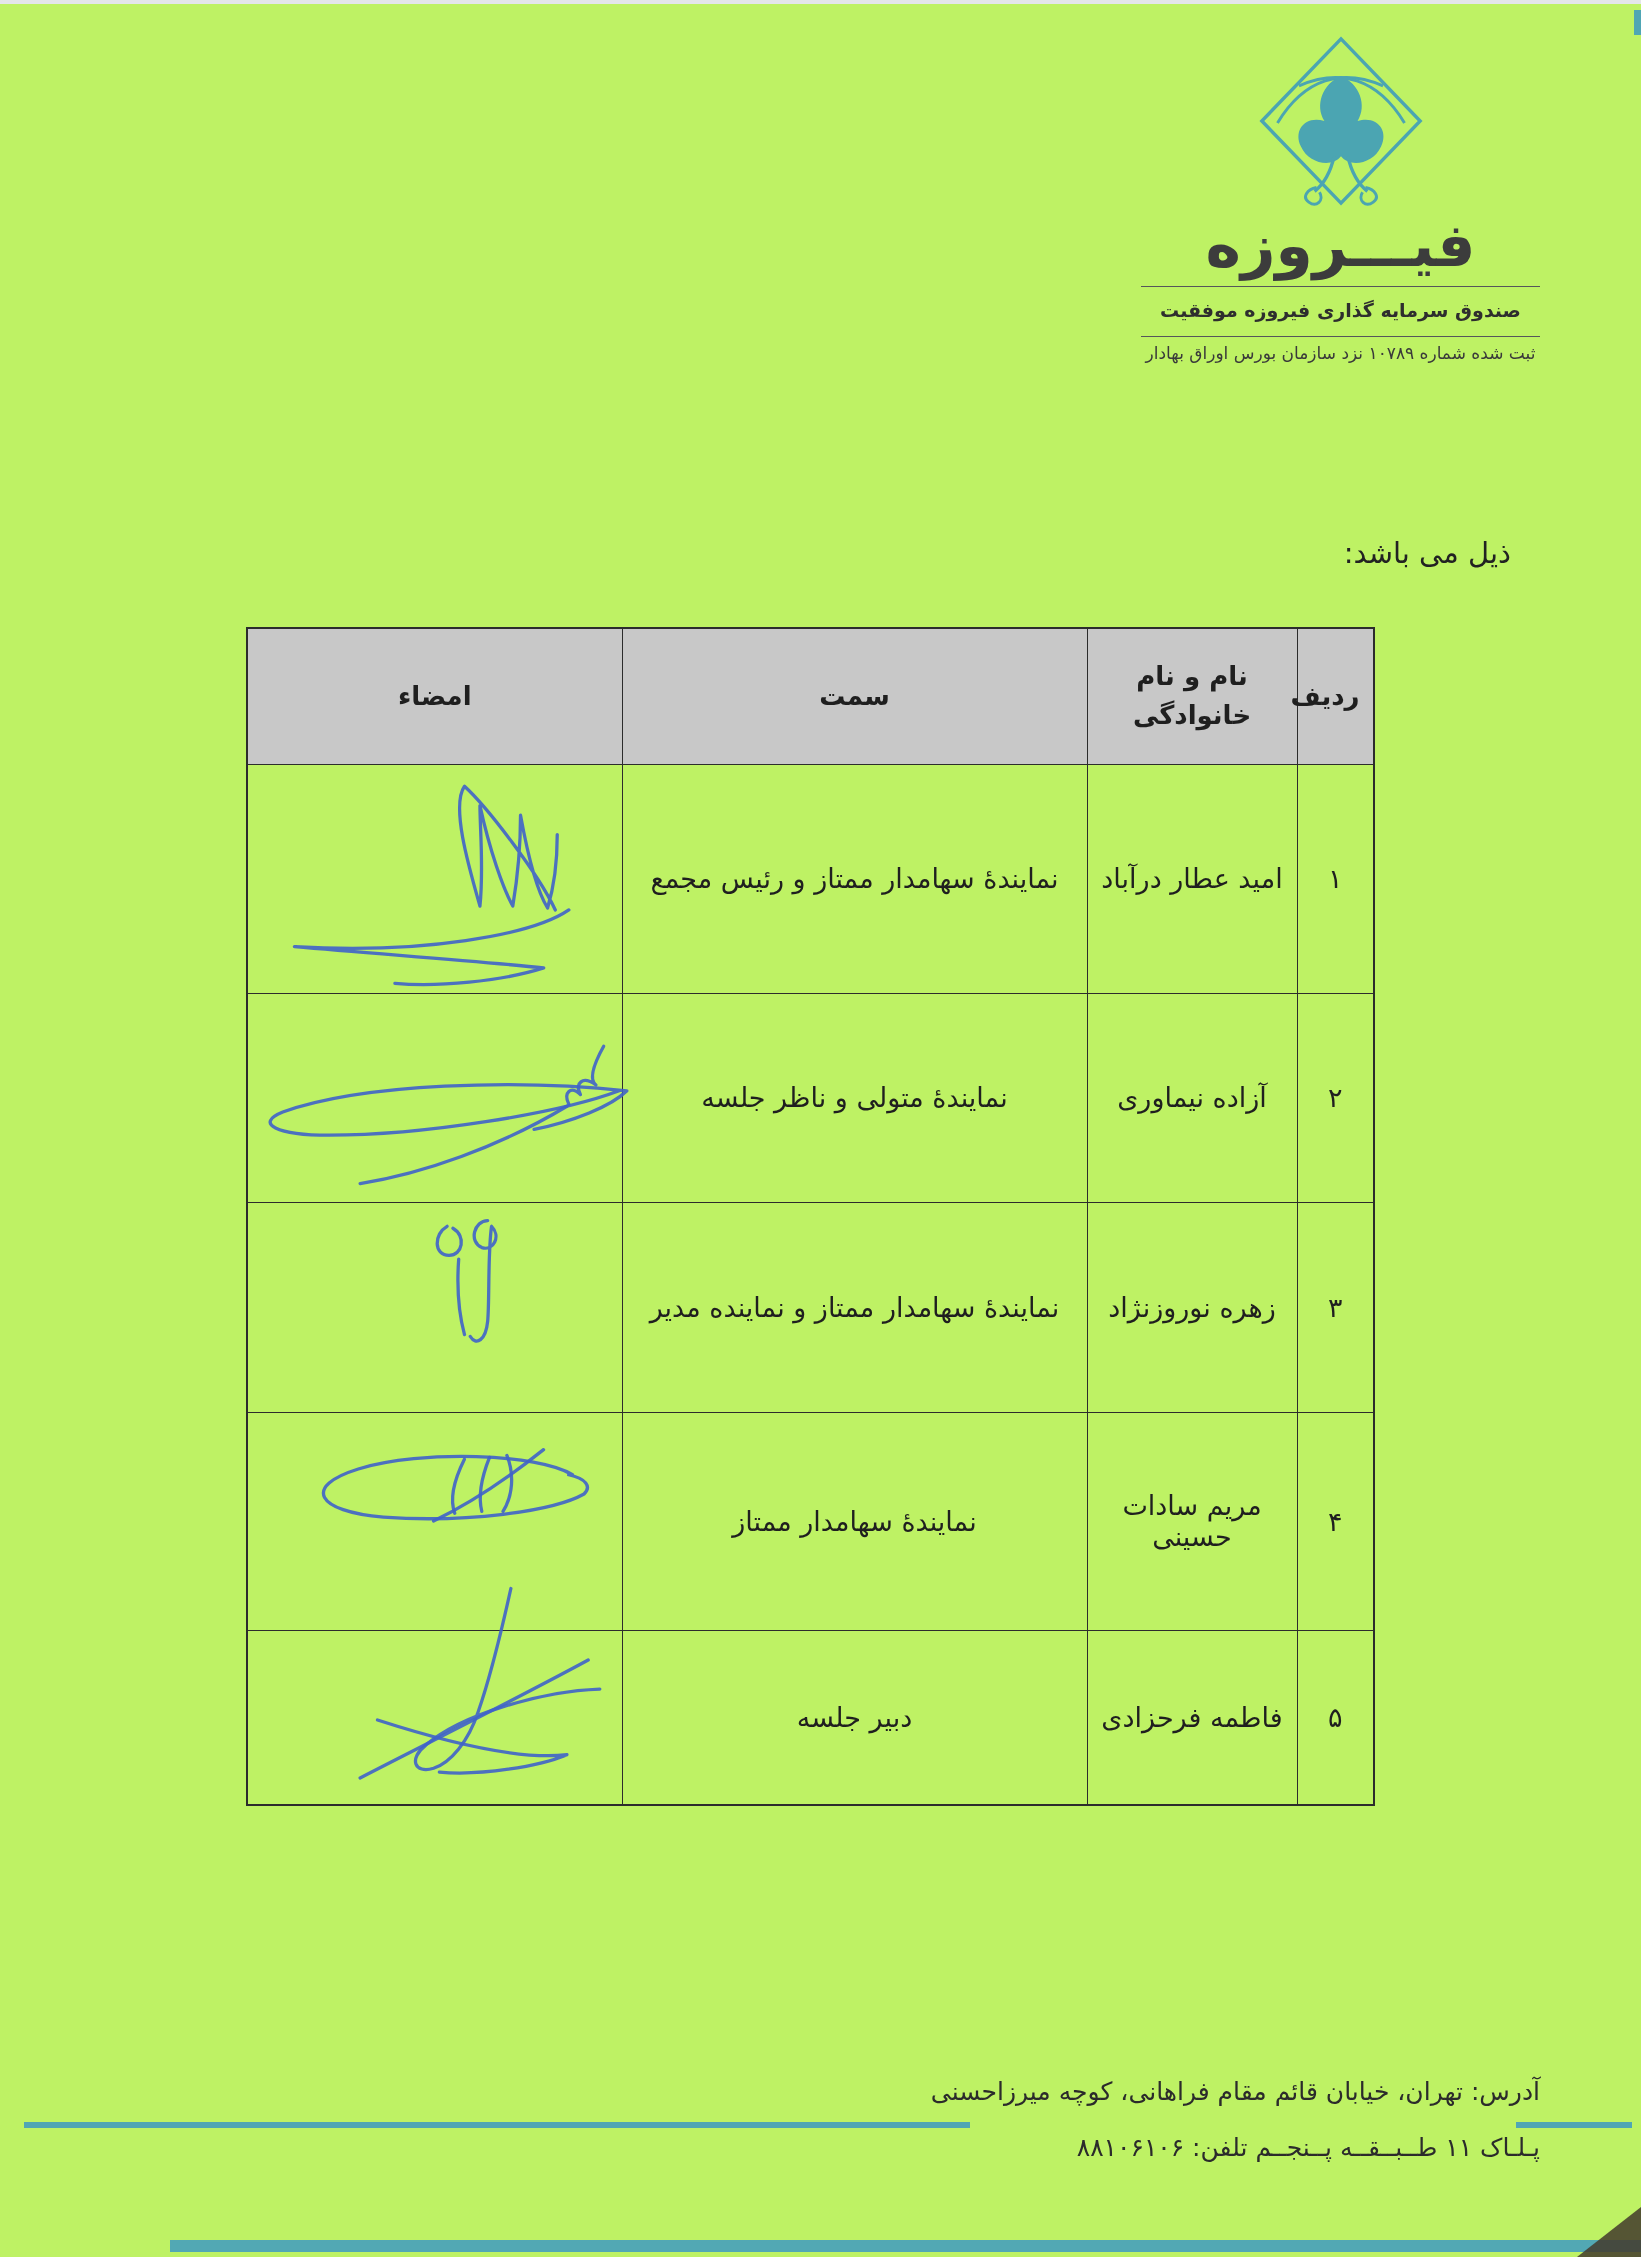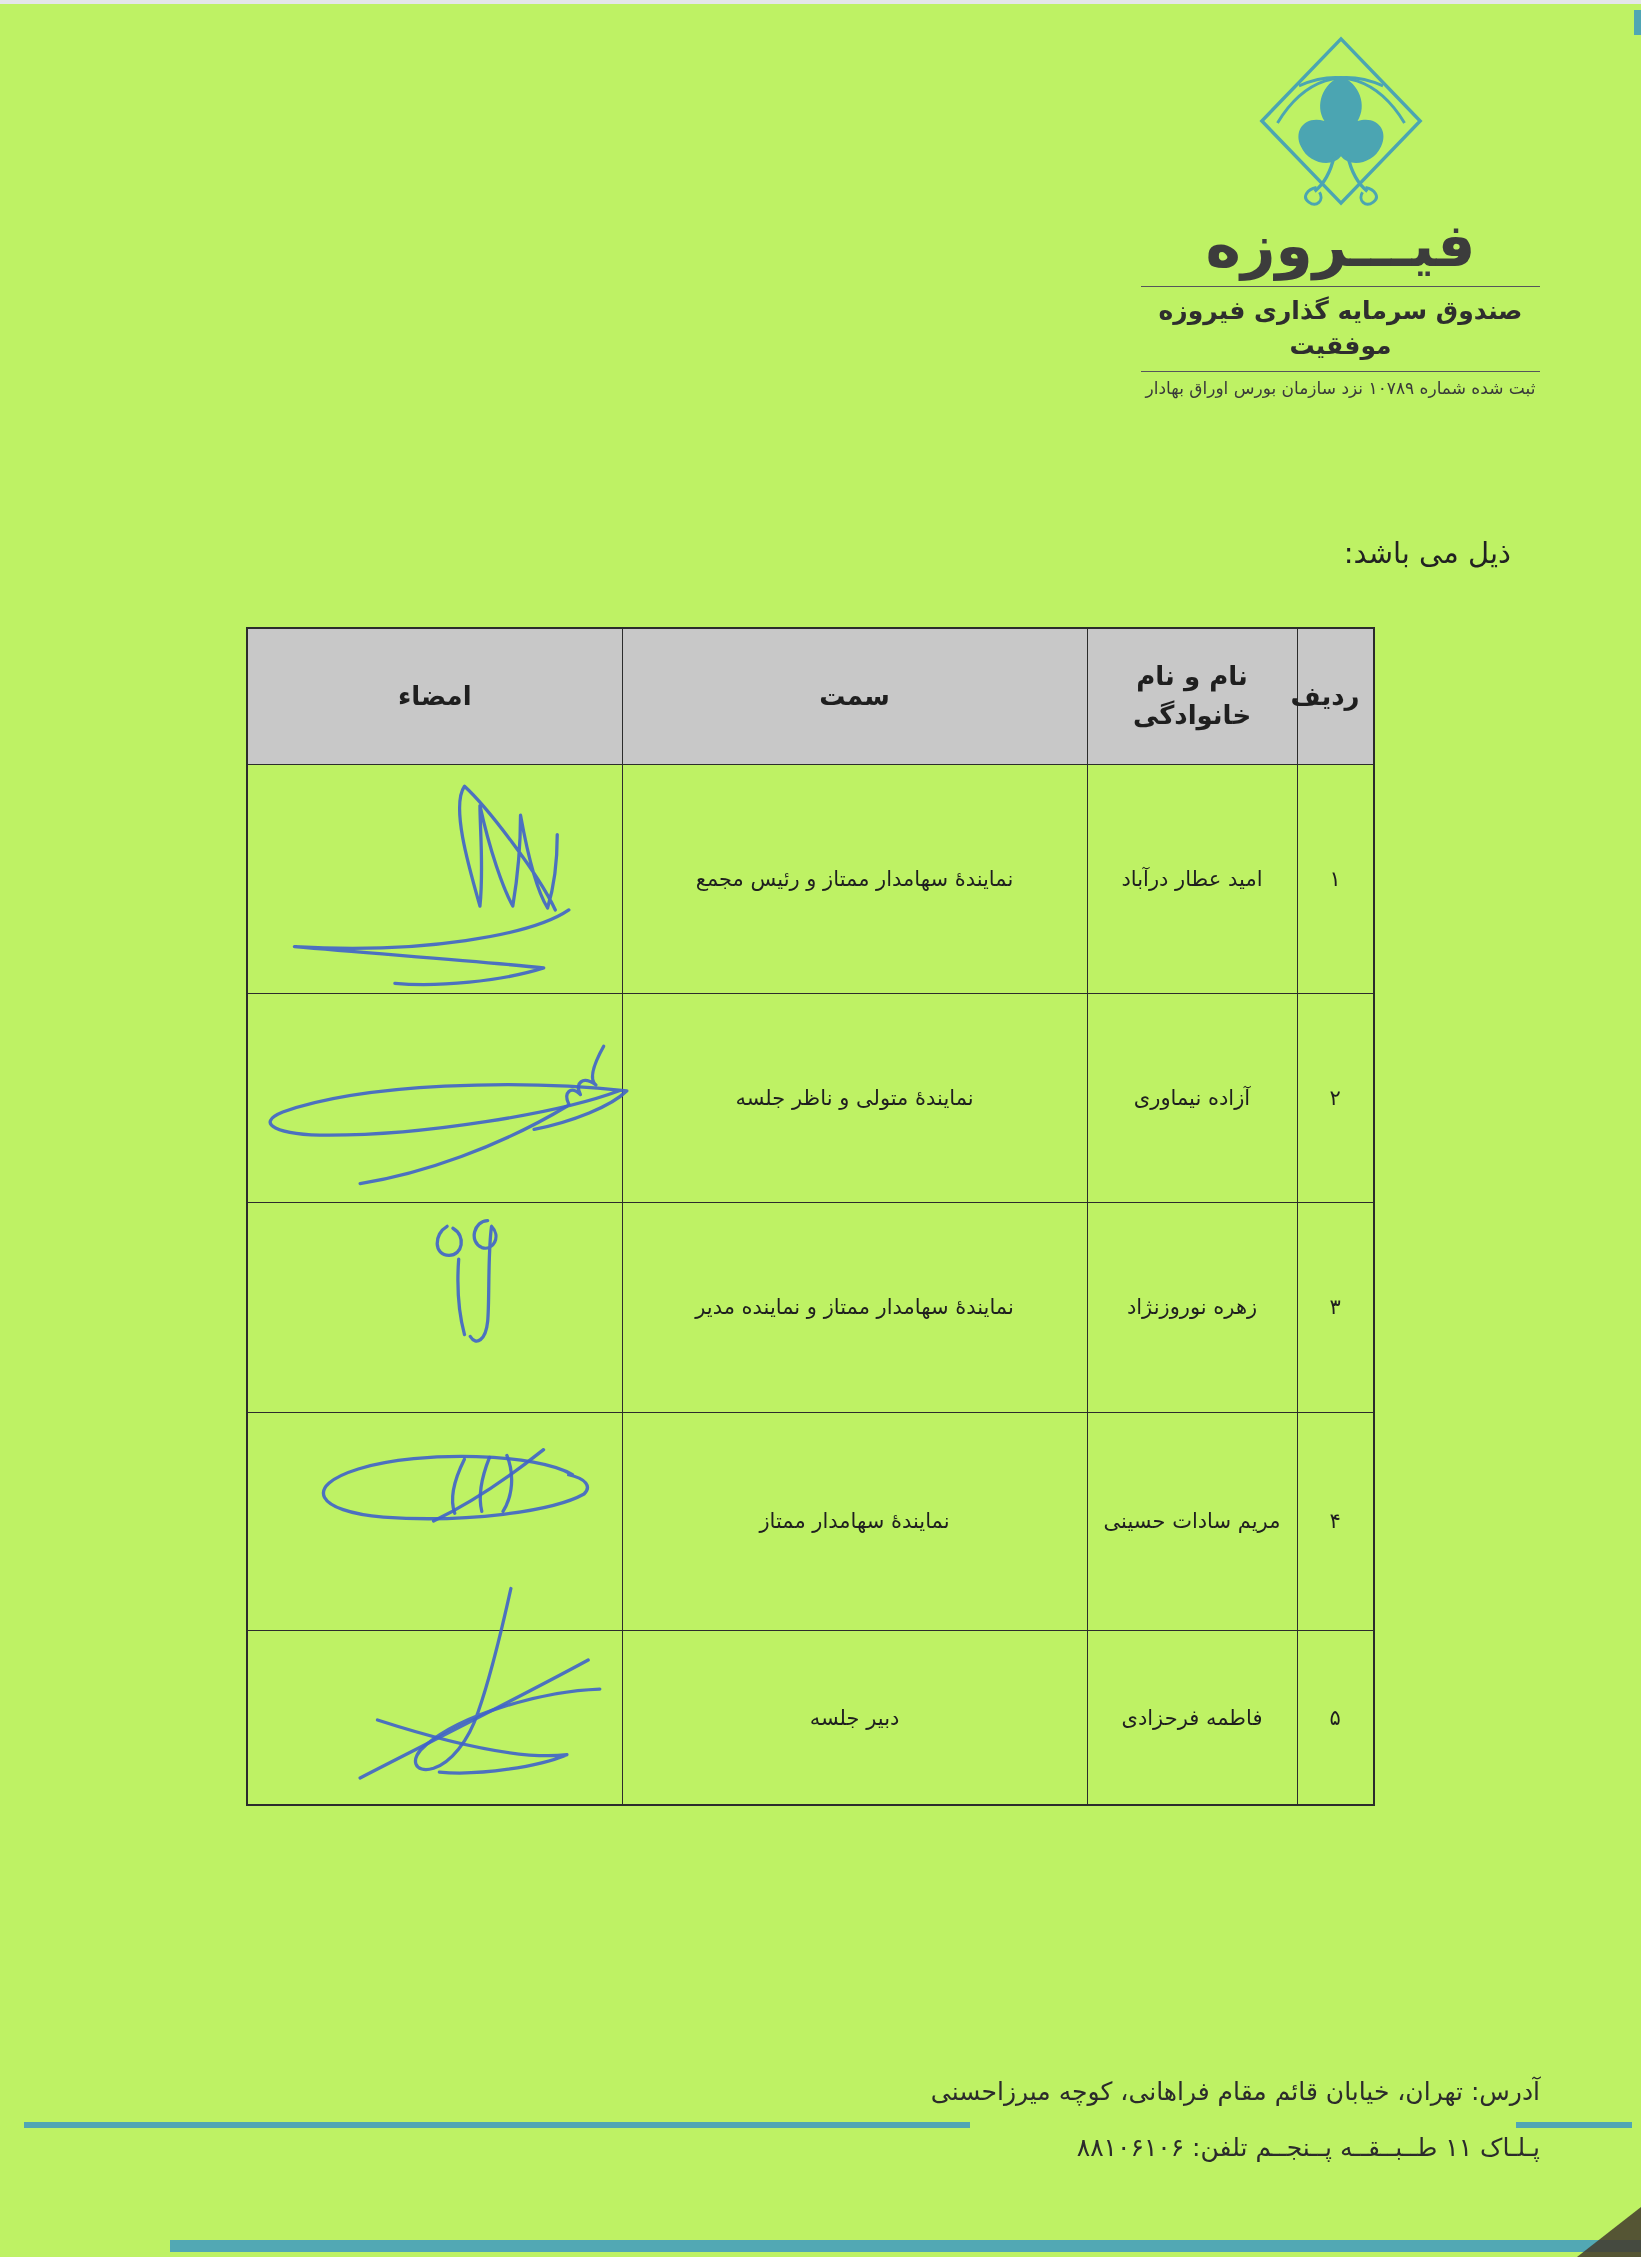--- a/index.html
+++ b/index.html
@@ -23,21 +23,21 @@
 
   
   .logo-block{position:absolute;top:35px;right:93px;width:415px;text-align:center;direction:rtl;}
   .logo-mark{display:block;margin:0 auto;}
   .wordmark{
     margin-top:5.8px;
     font-size:60px;font-weight:bold;color:#3c3c3c;
     line-height:64px;letter-spacing:1px;
   }
   .header-rule{border:none;border-top:1.9px solid #55565a;margin:9.7px 7.7px 0 7.7px;}
-  .fund-title{margin-top:5.8px;font-size:25px;font-weight:bold;color:#2e2e2e;line-height:35px;}
+  .fund-title{margin-top:5.8px;font-size:19px;font-weight:bold;color:#2e2e2e;line-height:35px;}
   .header-rule2{border:none;border-top:1.9px solid #55565a;margin:7.7px 7.7px 0 7.7px;}
   .reg-note{margin-top:5.8px;font-size:17px;color:#3a3a3a;text-align:center;}
 
   
   .intro-line1{
     position:absolute;top:423px;right:130px;left:133px;
     direction:rtl;font-size:29px;line-height:60px;color:#222;
     text-align:justify;text-align-last:justify;
   }
   .intro-line2{
@@ -48,21 +48,21 @@
 
   
   table.att{
     position:absolute;top:627px;left:246px;
     width:1128px;border-collapse:collapse;direction:rtl;
     table-layout:fixed;
   }
   table.att td,table.att th{
     border:1.9px solid #2c2c2c;
     vertical-align:middle;text-align:center;
-    font-size:21px;color:#1f1f1f;
+    font-size:27px;color:#1f1f1f;
     padding:3.9px 13.5px;
   }
   table.att{border:2.9px solid #2c2c2c;}
   table.att th{
     background:#c8c8c8;font-weight:bold;font-size:26px;height:127px;
     line-height:39px;
   }
   col.c-no{width:77px;} col.c-name{width:210px;}
   col.c-pos{width:465px;} col.c-sig{width:375px;}
   td.sig-cell{position:relative;padding:0;}

